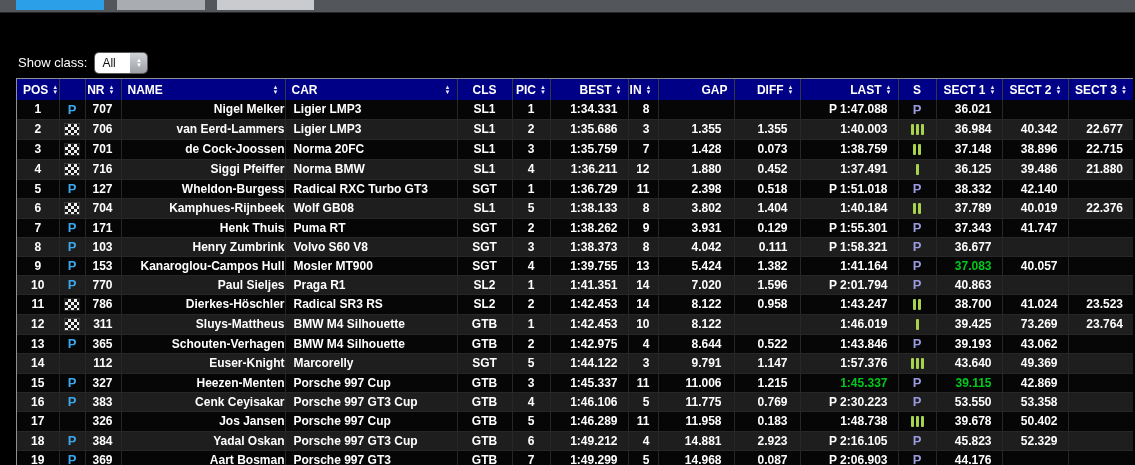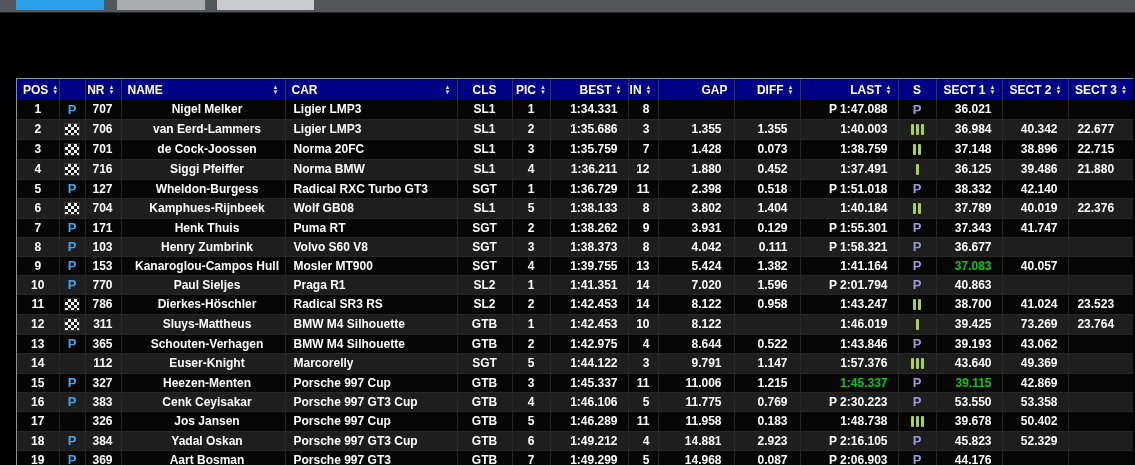--- a/index.html
+++ b/index.html
@@ -54,33 +54,33 @@
     border-right:1px solid #272727; border-top:1px solid #272727;
     white-space:nowrap; overflow:hidden; }
   td:last-child { border-right:none; }
   tbody tr:first-child td { border-top:none; }
   tbody tr:nth-child(odd)  td { background:#060606; }
   tbody tr:nth-child(even) td { background:#1e1e1e; }
 
   .c-pos  { width:42px;  text-align:center; }
   .c-flag { width:26px;  text-align:center; }
   .c-nr   { width:36px;  text-align:right; padding-right:8px; }
-  .c-name { width:164px; text-align:center;  padding-left:8px; }
+  .c-name { width:164px; text-align:right;  padding-left:8px; }
   .c-car  { width:172px; text-align:left;  padding-left:8px; }
   .c-cls  { width:55px;  text-align:center; }
   .c-pic  { width:38px;  text-align:center; }
   .c-best { width:78px;  text-align:right; padding-right:10px; }
   .c-in   { width:30px;  text-align:right; padding-right:8px; }
   .c-gap  { width:76px;  text-align:right; padding-right:12px; }
   .c-diff { width:66px;  text-align:right; padding-right:12px; }
   .c-last { width:98px;  text-align:right; padding-right:10px; }
   .c-s    { width:38px;  text-align:center; }
   .c-sect1{ width:66px;  text-align:right; padding-right:10px; }
   .c-sect2{ width:66px;  text-align:right; padding-right:10px; }
-  .c-sect3{ width:65px;  text-align:center; padding-right:10px; }
+  .c-sect3{ width:65px;  text-align:right; padding-right:10px; }
   th.c-nr { padding-right:0; } th.c-name,th.c-car { padding-left:0; }
   th.c-best,th.c-in,th.c-gap,th.c-diff,th.c-last,th.c-sect1,th.c-sect2,th.c-sect3 { padding-right:0; }
 
   .pit { color:var(--pit_blue); font-weight:bold; font-size:13px; }
   .sp  { color:var(--s_pit_purple); font-weight:bold; font-size:13px; }
   .green { color:var(--best_green); }
   .chk { display:inline-block; width:14px; height:11px; vertical-align:middle;
     background:repeating-conic-gradient(#ececec 0 90deg, #161616 90deg 180deg);
     background-size:6px 6px; outline:1px solid rgba(255,255,255,.12); }
   .bars { display:inline-flex; gap:2px; align-items:center; height:19px; }
@@ -92,20 +92,30 @@
 
 <div id="stage">
 
   <div class="tabstrip">
     <div class="tab t1"></div>
     <div class="tab t2"></div>
     <div class="tab t3"></div>
   </div>
 
 
+  <div class="filterrow">
+    <span class="filterlabel">Show class:</span>
+    <div class="select">
+      <span class="val">All</span>
+      <span class="stepper">
+          <i>▲</i>
+          <i>▼</i>
+        </span>
+    </div>
+  </div>
 
   <div class="tablewrap">
     <table>
       <thead>
           <tr id="head-row">
             <th class="c-pos">
               <div class="hx h-left">
                 <span>POS</span>
                 <span class="sort">
                   <i>▲</i>

